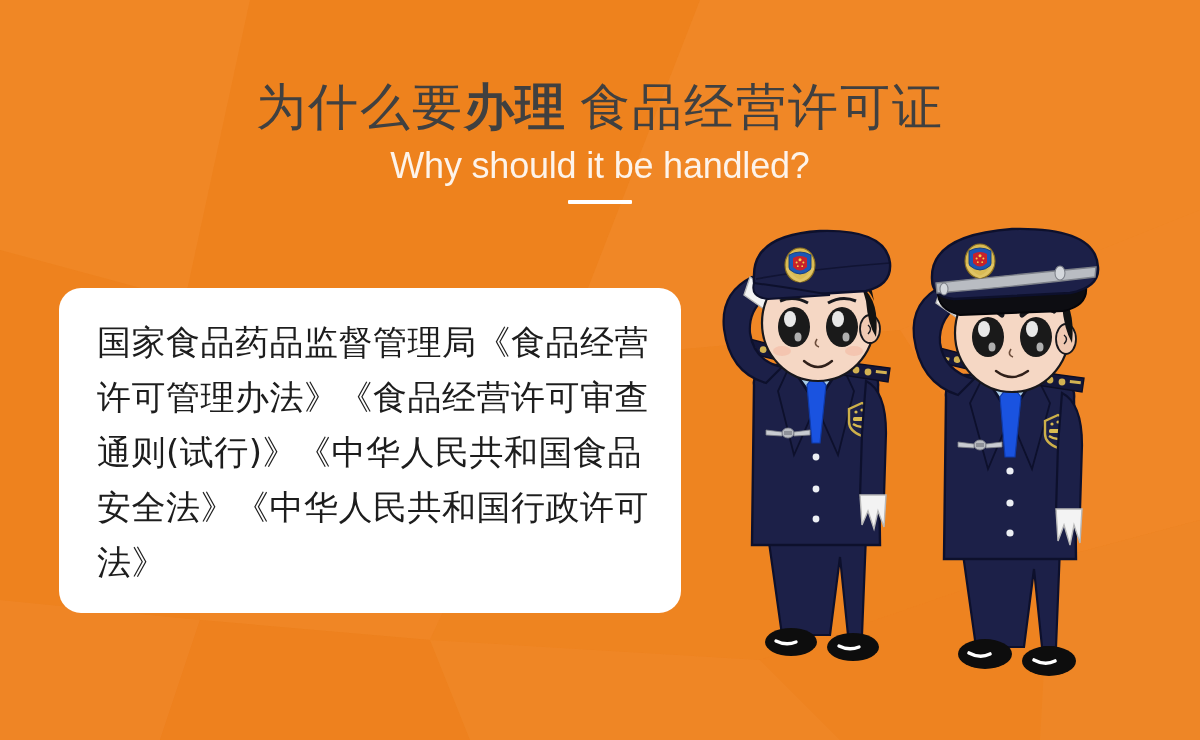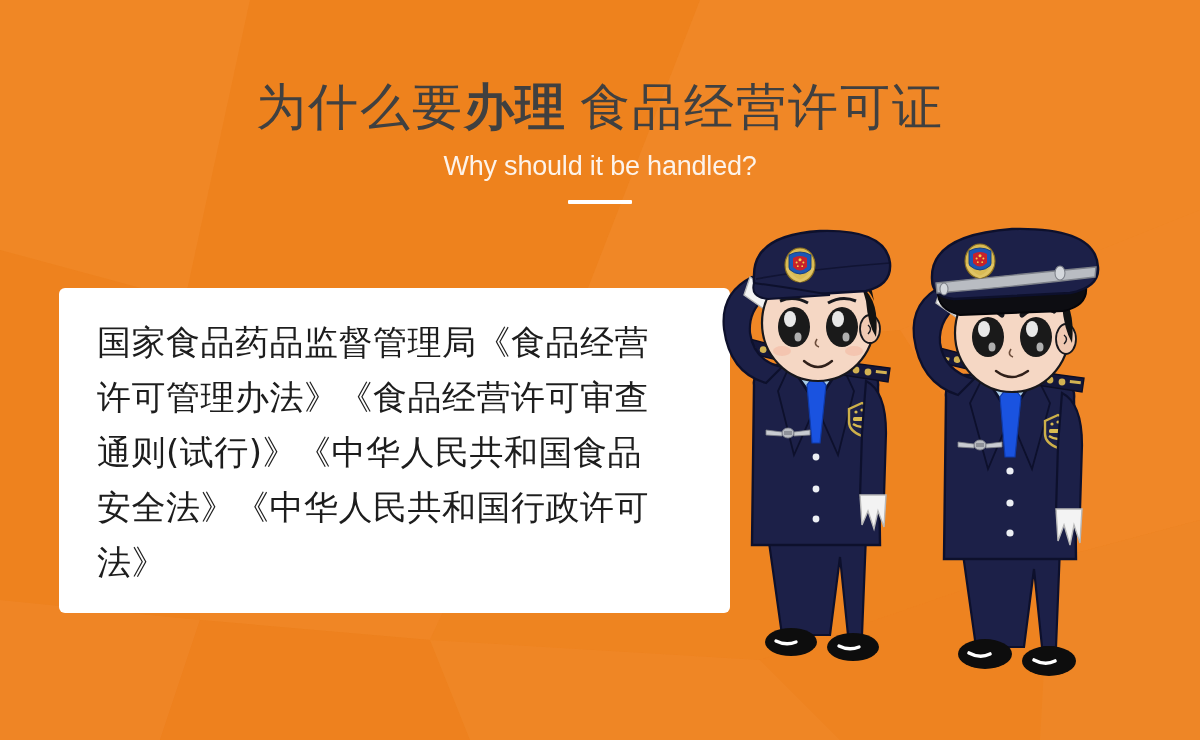--- a/index.html
+++ b/index.html
@@ -18,32 +18,32 @@
   .header{position:absolute;left:0;top:0;width:1200px;text-align:center;}
   .title{
     position:absolute;left:0;top:78px;width:1200px;
     color:#404040;font-size:50px;line-height:58px;
     letter-spacing:2px;font-weight:300;white-space:nowrap;
   }
   .title .t-bold{font-weight:700;letter-spacing:1px;}
   .title .t-gap{display:inline-block;width:14px;}
   .subtitle{
     position:absolute;left:0;top:149px;width:1200px;
-    color:#fdf3ea;font-size:27px;line-height:34px;font-weight:300;
+    color:#fdf3ea;font-size:36px;line-height:34px;font-weight:300;
     letter-spacing:-0.2px;
   }
   .divider{
     position:absolute;left:568px;top:200px;width:64px;height:4px;
     background:#ffffff;border-radius:1px;
   }
 
   
   .card{
-    position:absolute;left:59px;top:288px;width:671px;height:325px;
-    background:#ffffff;border-radius:6px;
+    position:absolute;left:59px;top:288px;width:622px;height:325px;
+    background:#ffffff;border-radius:22px;
   }
   .card-text{
     position:absolute;left:38px;top:27px;width:556px;
     color:#1d1d1d;font-size:34px;line-height:55px;
     letter-spacing:0.5px;font-weight:400;
     font-family:"DejaVu Sans","Liberation Sans",sans-serif;
   }
 
   
   .officers{position:absolute;left:690px;top:205px;width:510px;height:500px;}

